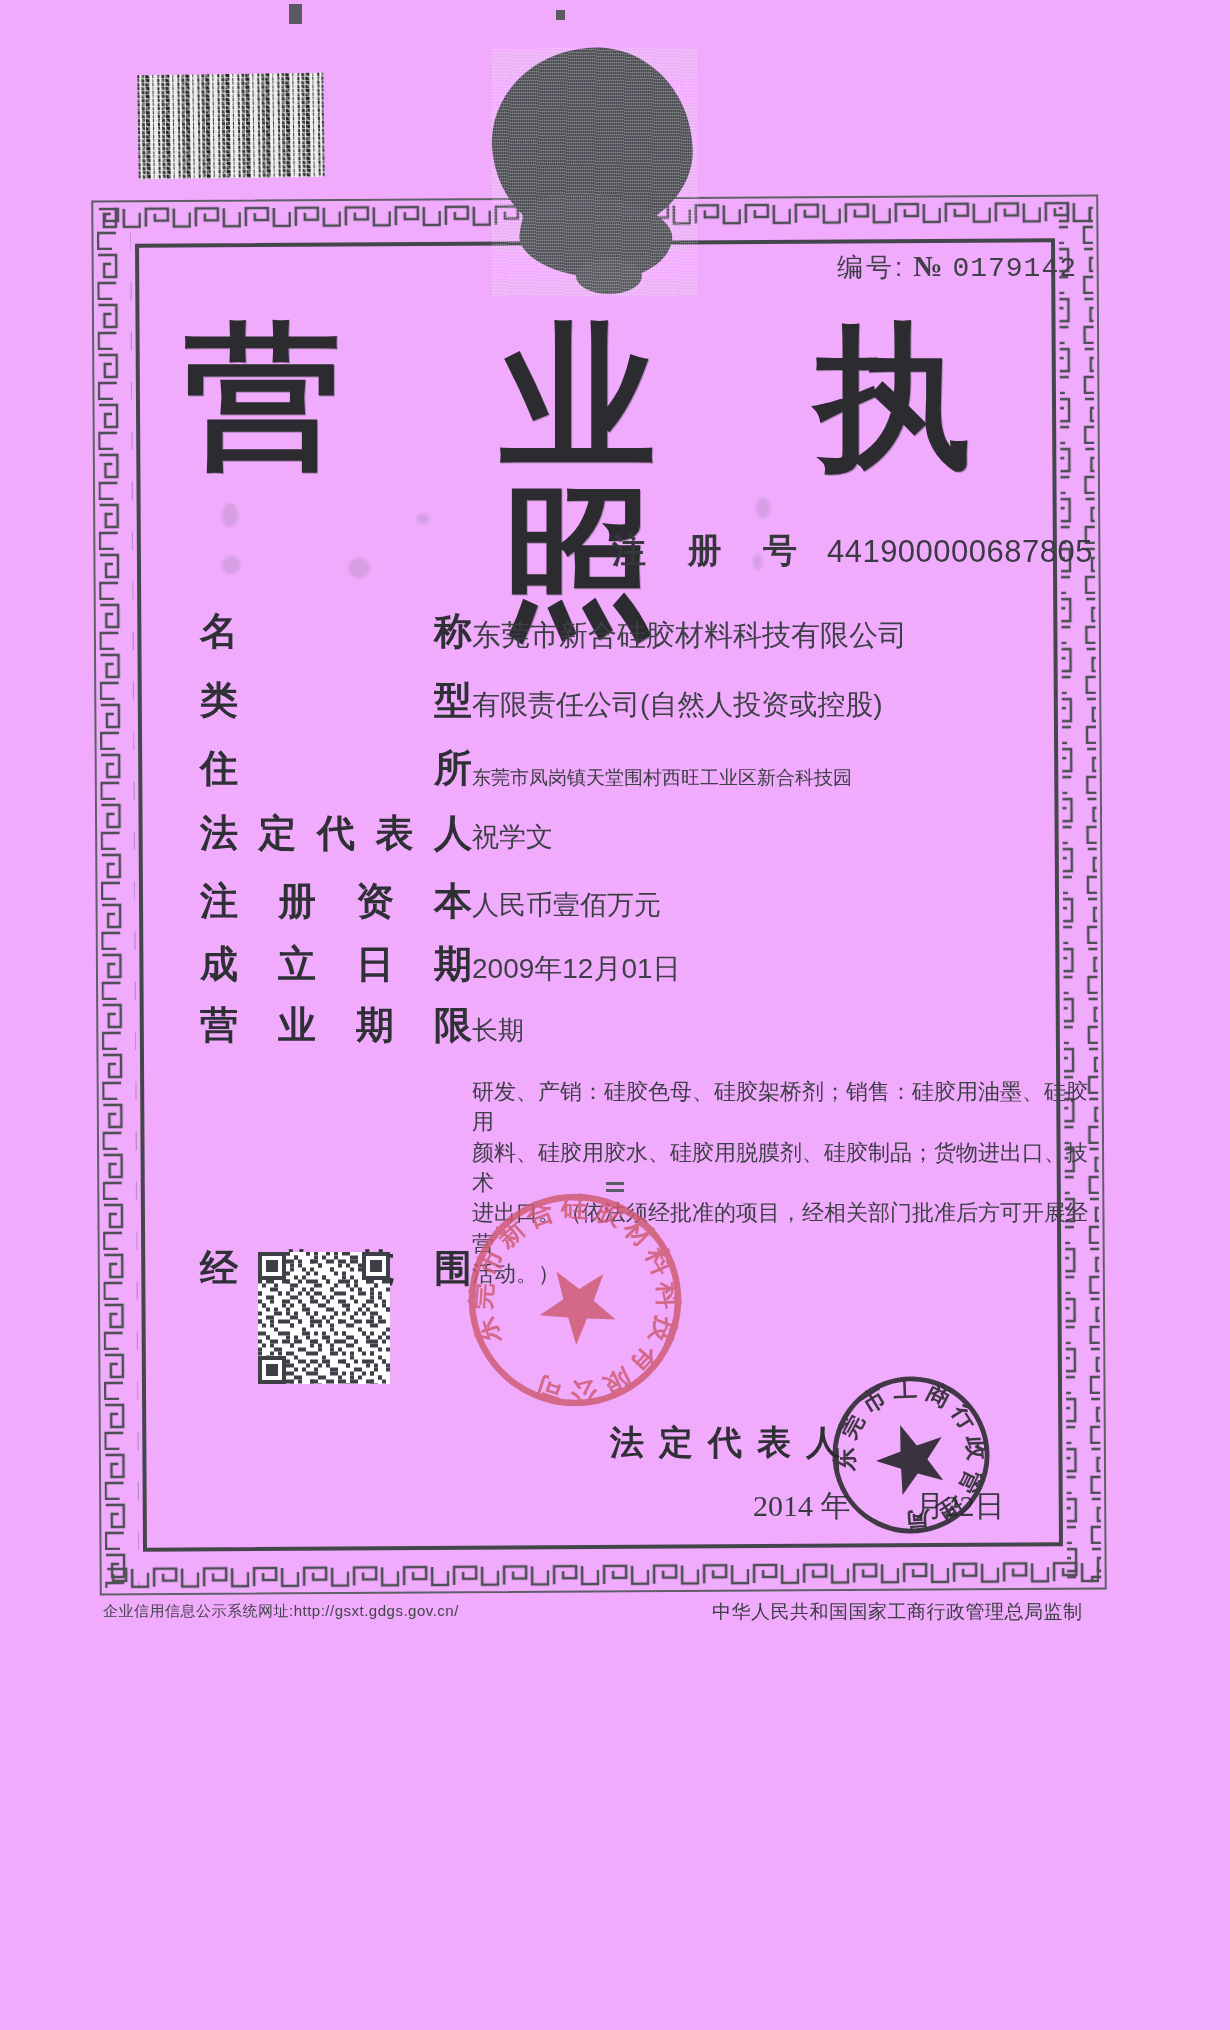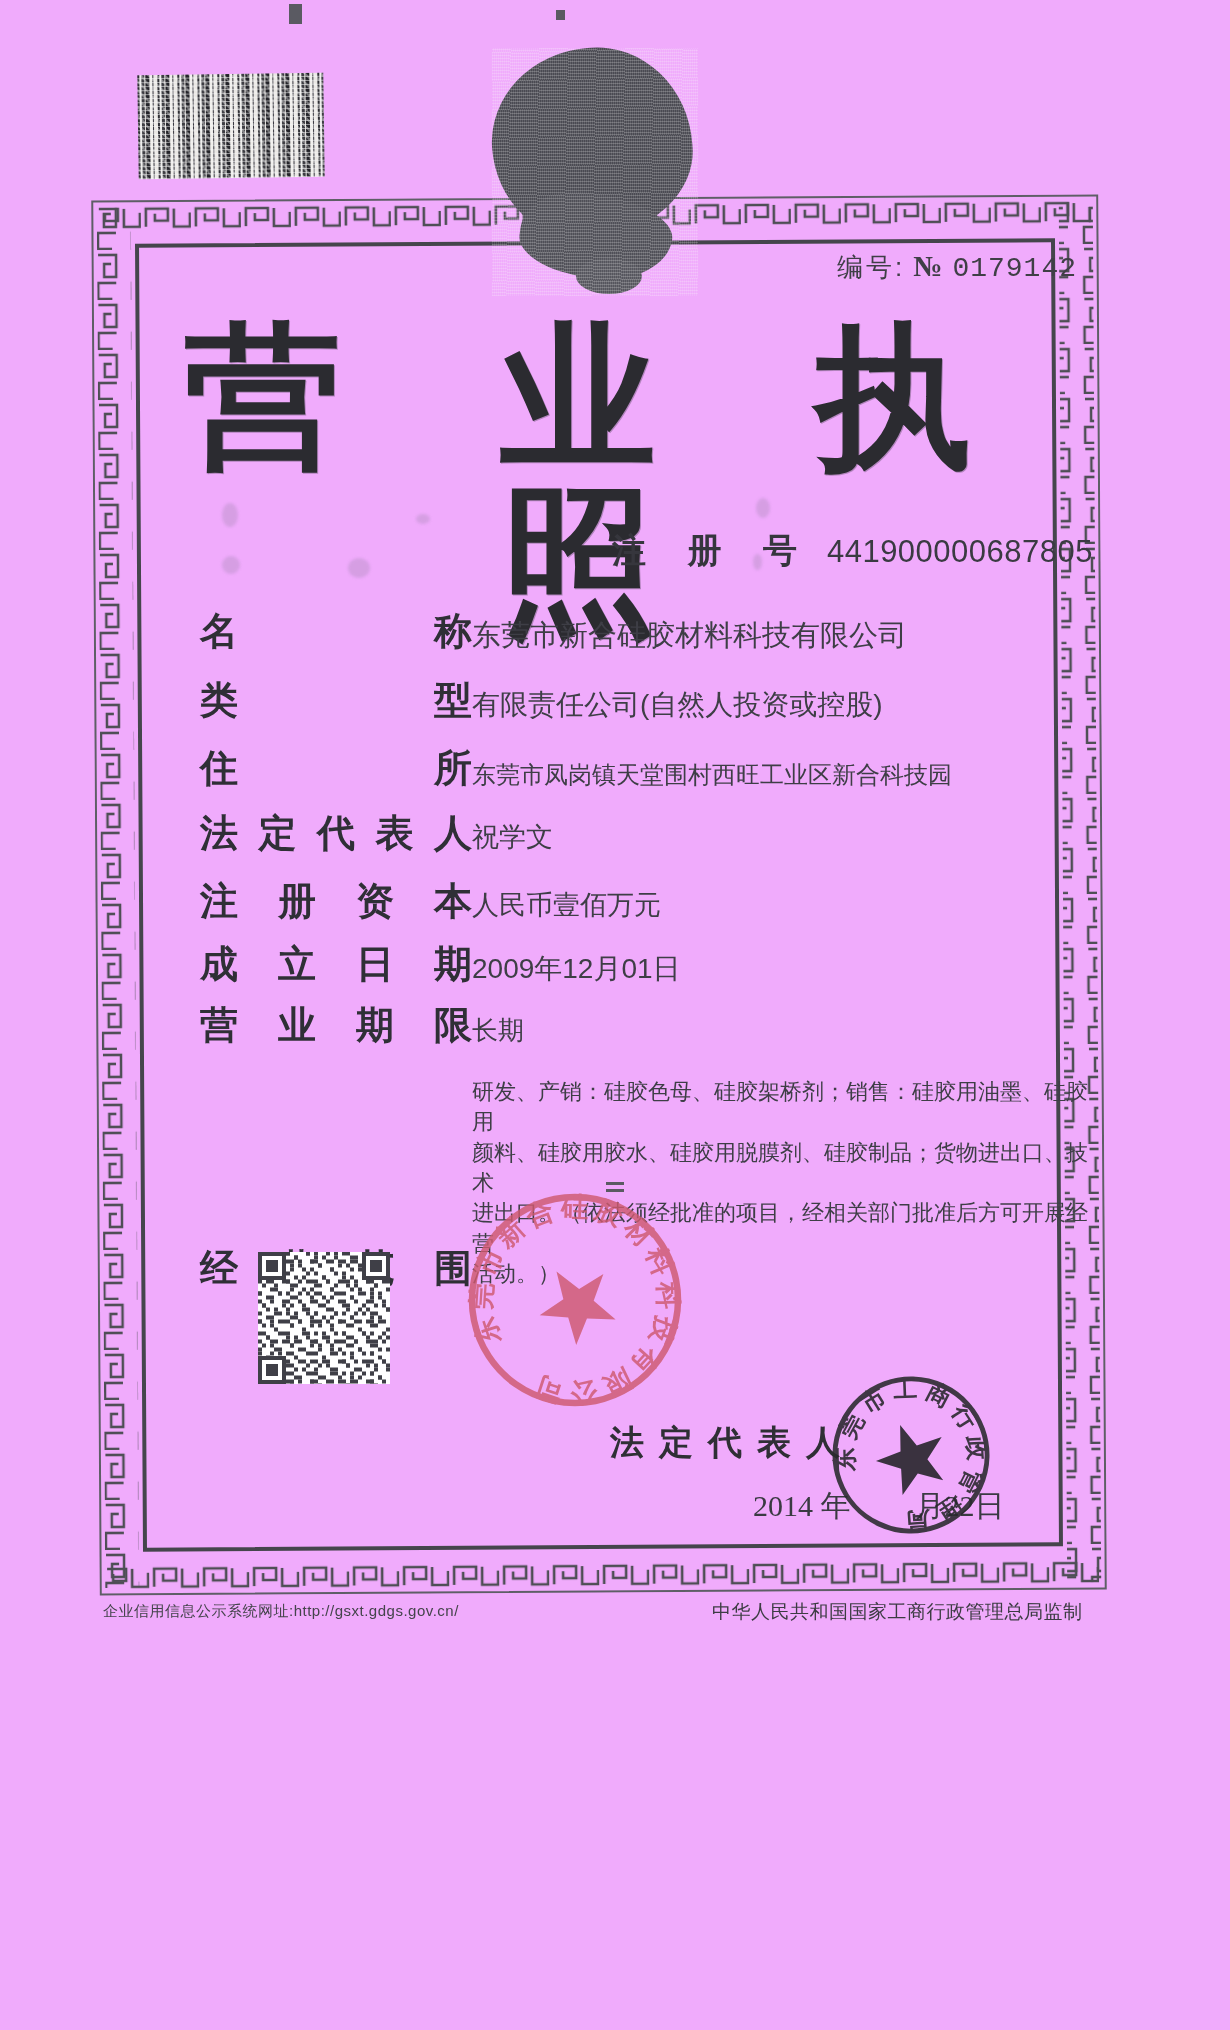--- a/index.html
+++ b/index.html
@@ -127,21 +127,21 @@
   <div class="row" style="top:610px">
     <div class="flabel">名称</div>
     <div class="fvalue" style="font-size:29px">东莞市新合硅胶材料科技有限公司</div>
   </div>
   <div class="row" style="top:680px">
     <div class="flabel">类型</div>
     <div class="fvalue" style="font-size:28px">有限责任公司(自然人投资或控股)</div>
   </div>
   <div class="row" style="top:748px">
     <div class="flabel">住所</div>
-    <div class="fvalue" style="font-size:24px">东莞市凤岗镇天堂围村西旺工业区新合科技园</div>
+    <div class="fvalue" style="font-size:19px">东莞市凤岗镇天堂围村西旺工业区新合科技园</div>
   </div>
   <div class="row" style="top:813px">
     <div class="flabel">法定代表人</div>
     <div class="fvalue" style="font-size:27px">祝学文</div>
   </div>
   <div class="row" style="top:881px">
     <div class="flabel">注册资本</div>
     <div class="fvalue" style="font-size:27px">人民币壹佰万元</div>
   </div>
   <div class="row" style="top:944px">

